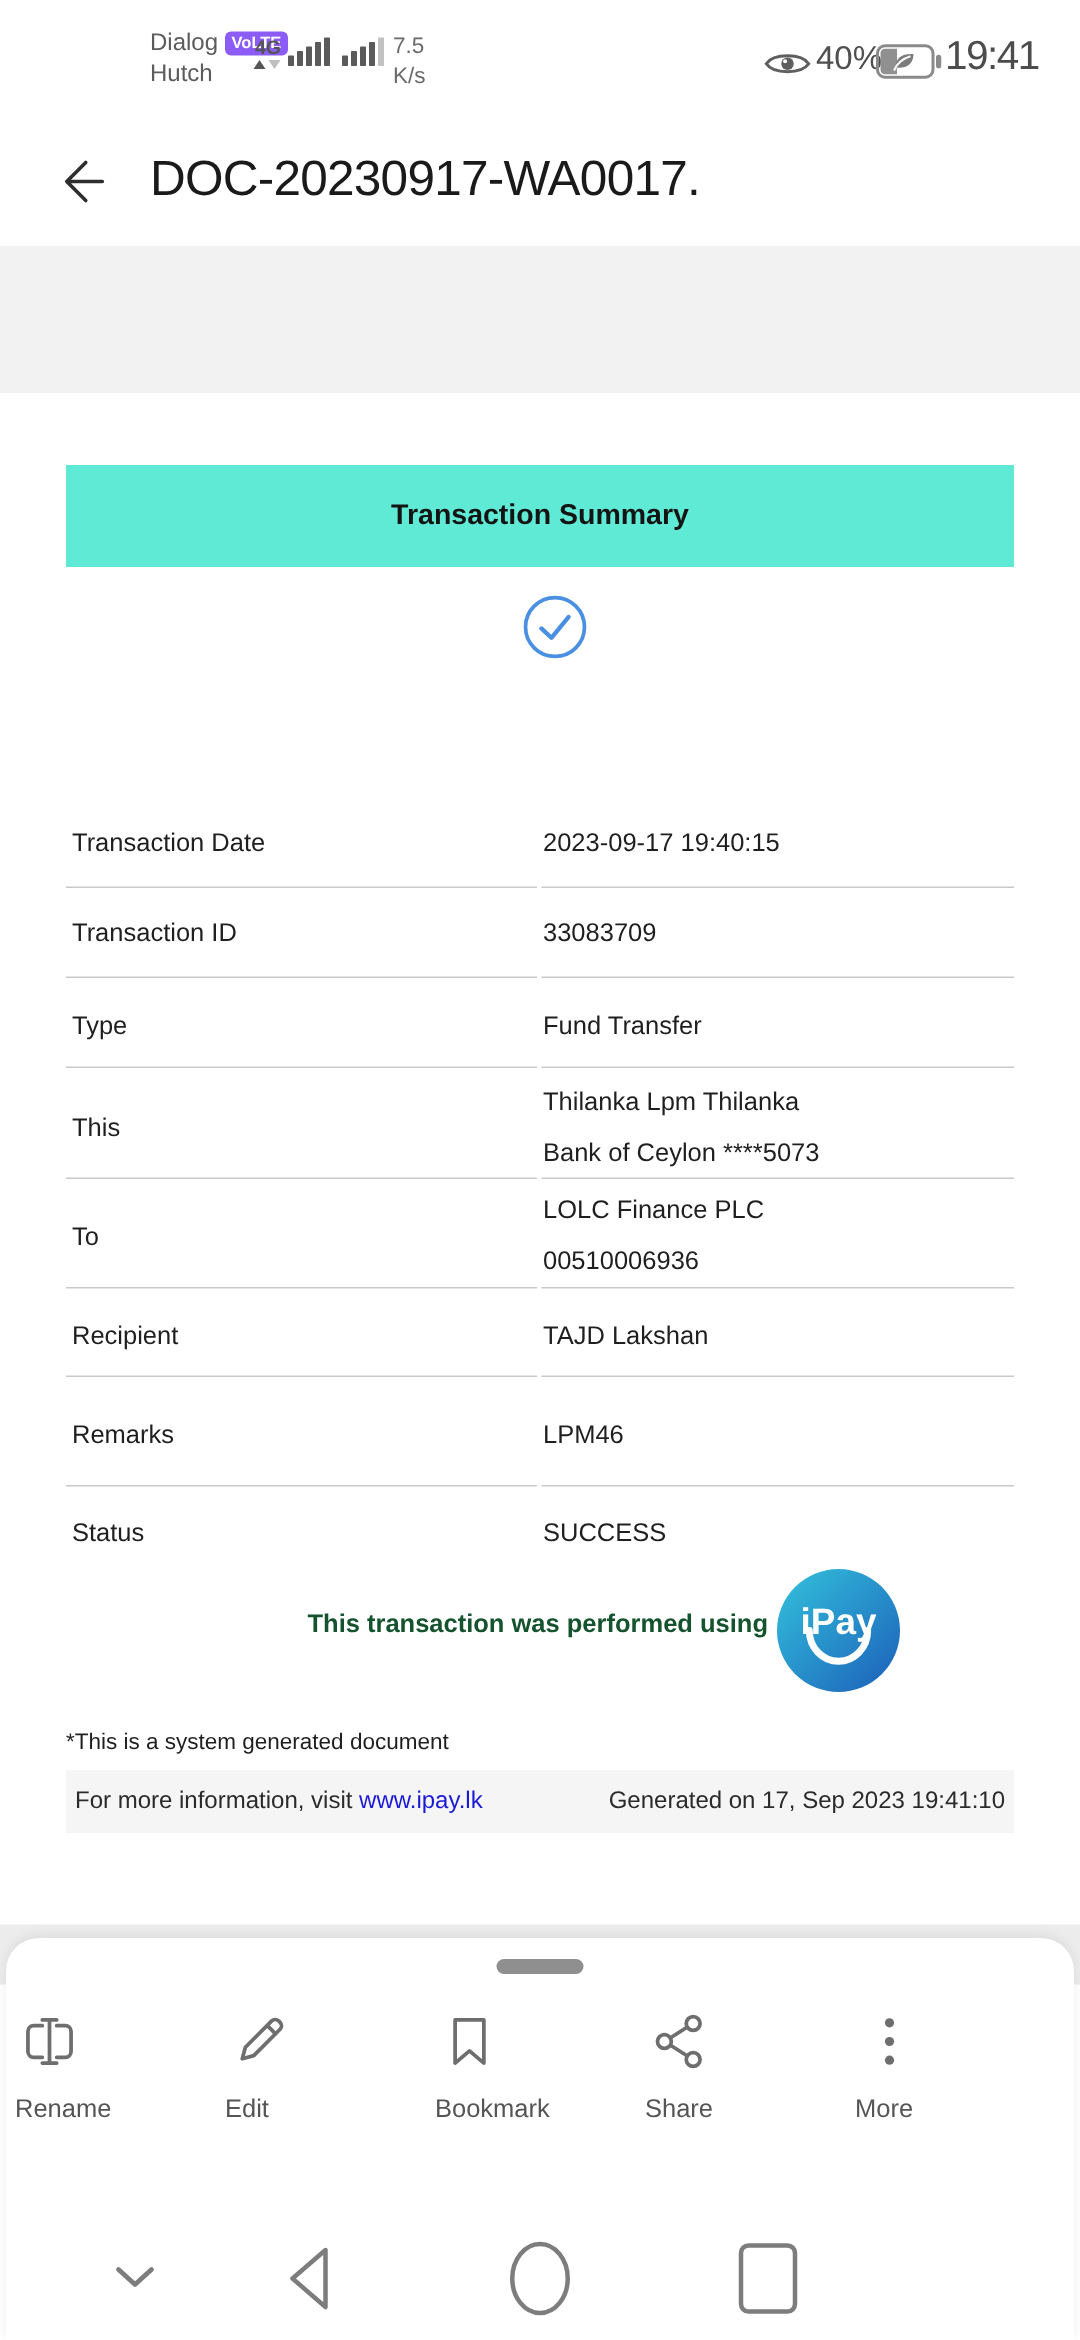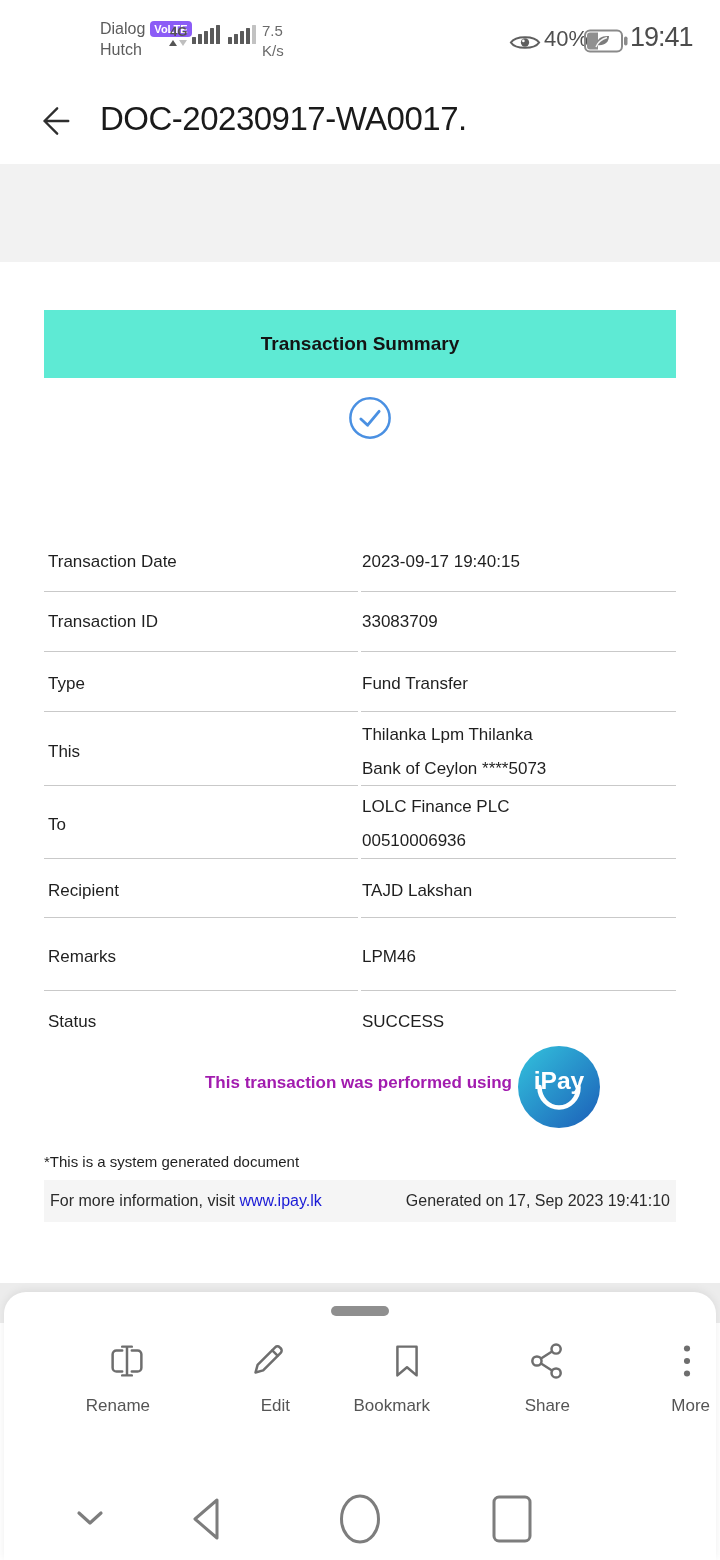--- a/index.html
+++ b/index.html
@@ -35,33 +35,33 @@
   .viewer-gap { position:absolute; top:164px; left:0; width:720px; height:98px; background:#f2f2f2; }
   .doc-page { position:absolute; top:262px; left:0; width:720px; height:1021px; background:#ffffff; }
   .summary-header { position:absolute; top:310px; left:44px; width:632px; height:68px; background:#5eead4;
     display:flex; align-items:center; justify-content:center; font-size:19px; font-weight:bold; color:#141414; }
   .check-wrap { position:absolute; top:395px; left:347px; width:46px; height:46px; }
   .amount { position:absolute; top:452px; left:0; width:720px; text-align:center; font-size:20px; font-weight:bold; color:#141414; }
   .cell { position:absolute; font-size:17px; color:#1f1f1f; line-height:22px; white-space:nowrap; }
   .lbl { left:48px; }
   .val { left:362px; }
   .divider { position:absolute; height:1px; background:#c9c9c9; }
-  .performed { position:absolute; top:1073px; left:0; width:512px; text-align:right; font-size:17px; font-weight:bold; color:#a21caf; }
+  .performed { position:absolute; top:1073px; left:0; width:512px; text-align:right; font-size:17px; font-weight:bold; color:#14532d; }
   .ipay-logo { position:absolute; top:1046px; left:518px; width:82px; height:82px; }
   .sys-note { position:absolute; top:1153px; left:44px; font-size:15px; color:#1f1f1f; }
   .doc-footer { position:absolute; top:1180px; left:44px; width:632px; height:42px; background:#f5f5f5;
     display:flex; align-items:center; justify-content:space-between; padding:0 6px; font-size:16px; color:#2b2b2b; }
   .link { color:#1a1ad6; text-decoration:none; cursor:pointer; }
   
   .sheet-backdrop { position:absolute; top:1283px; left:0; width:720px; height:40px; background:#ececec; }
   .bottom-sheet { position:absolute; top:1292px; left:4px; width:712px; height:268px; background:#ffffff;
     border-radius:22px 22px 0 0; box-shadow:0 -2px 8px rgba(0,0,0,0.07); }
   .drag-handle { position:absolute; top:1306px; left:331px; width:58px; height:10px; border-radius:5px; background:#8f8f8f; cursor:grab; }
   .toolbar { position:absolute; top:1332px; left:10px; width:700px; display:flex; }
-  .tool-btn { width:140px; display:flex; flex-direction:column; align-items:flex-end; gap:12px; padding-top:6px;
+  .tool-btn { width:140px; display:flex; flex-direction:column; align-items:flex-start; gap:12px; padding-top:6px;
     background:none; border:none; cursor:pointer; font-family:"Liberation Sans", sans-serif; }
   .tool-label { font-size:17px; color:#555555; }
   .ticon { width:46px; height:46px; }
   
   .nav-btn { position:absolute; background:none; border:none; cursor:pointer; padding:0; }
 </style>
 </head>
 <body>
 
 <div id="screen">

